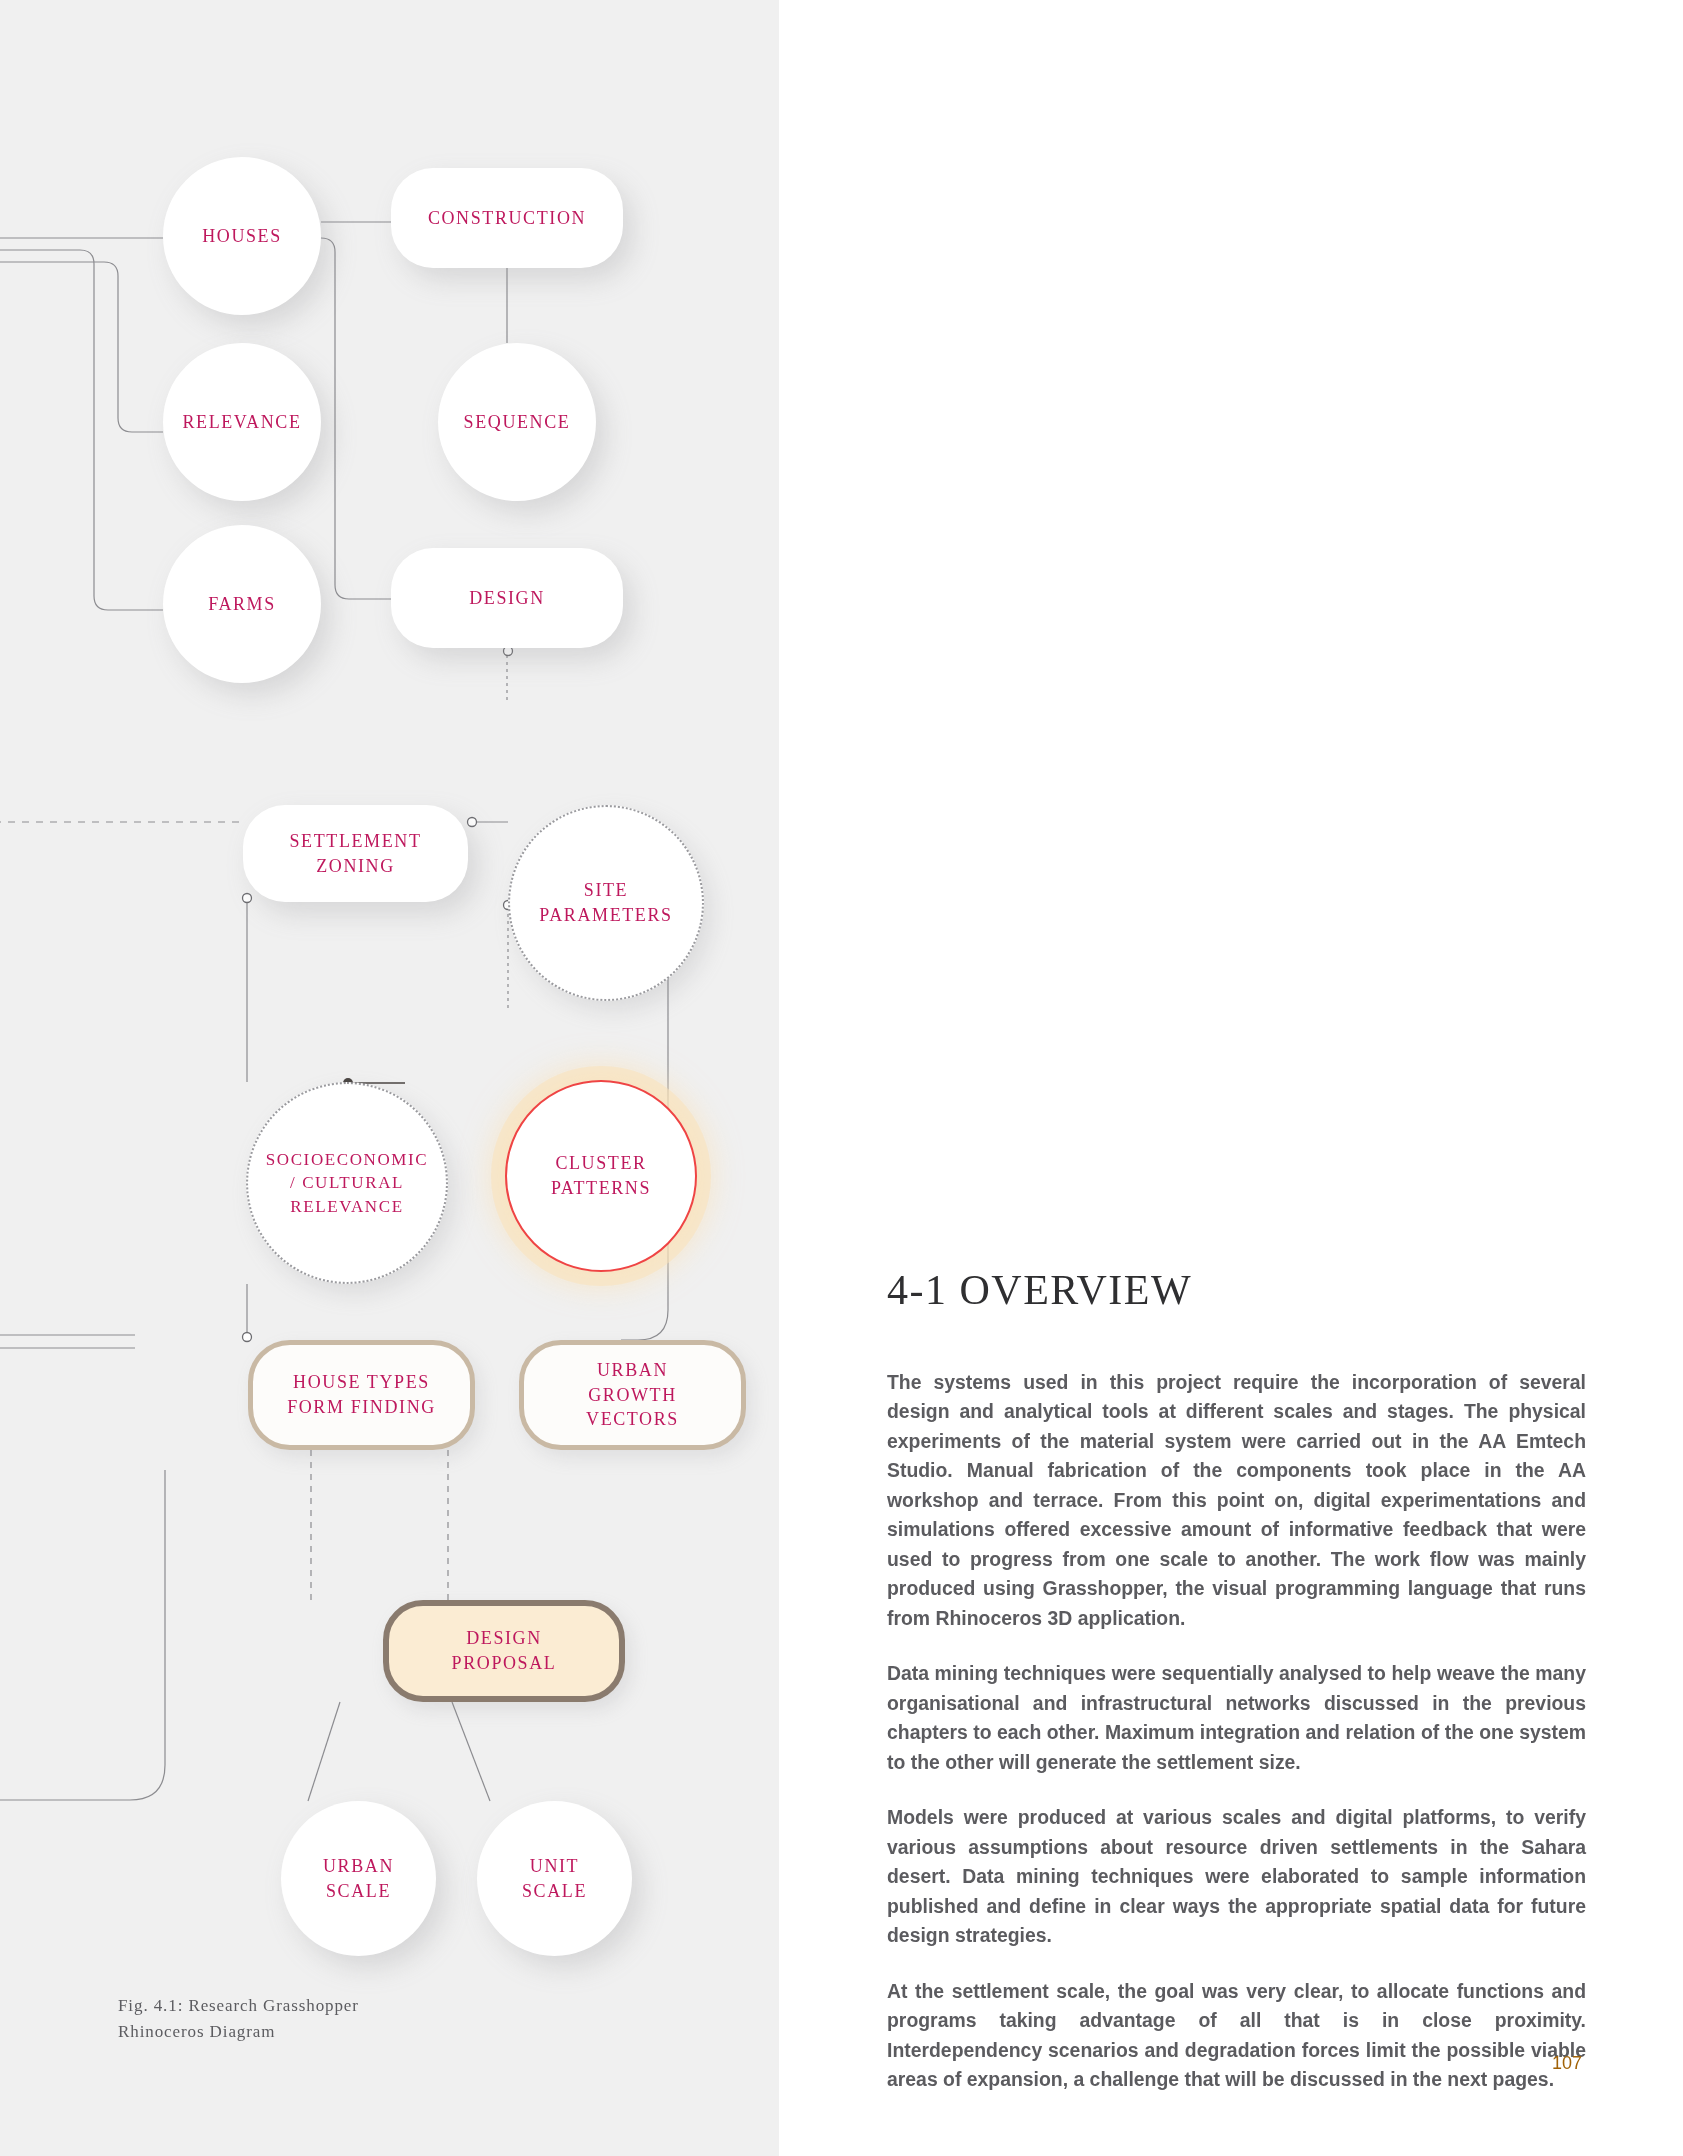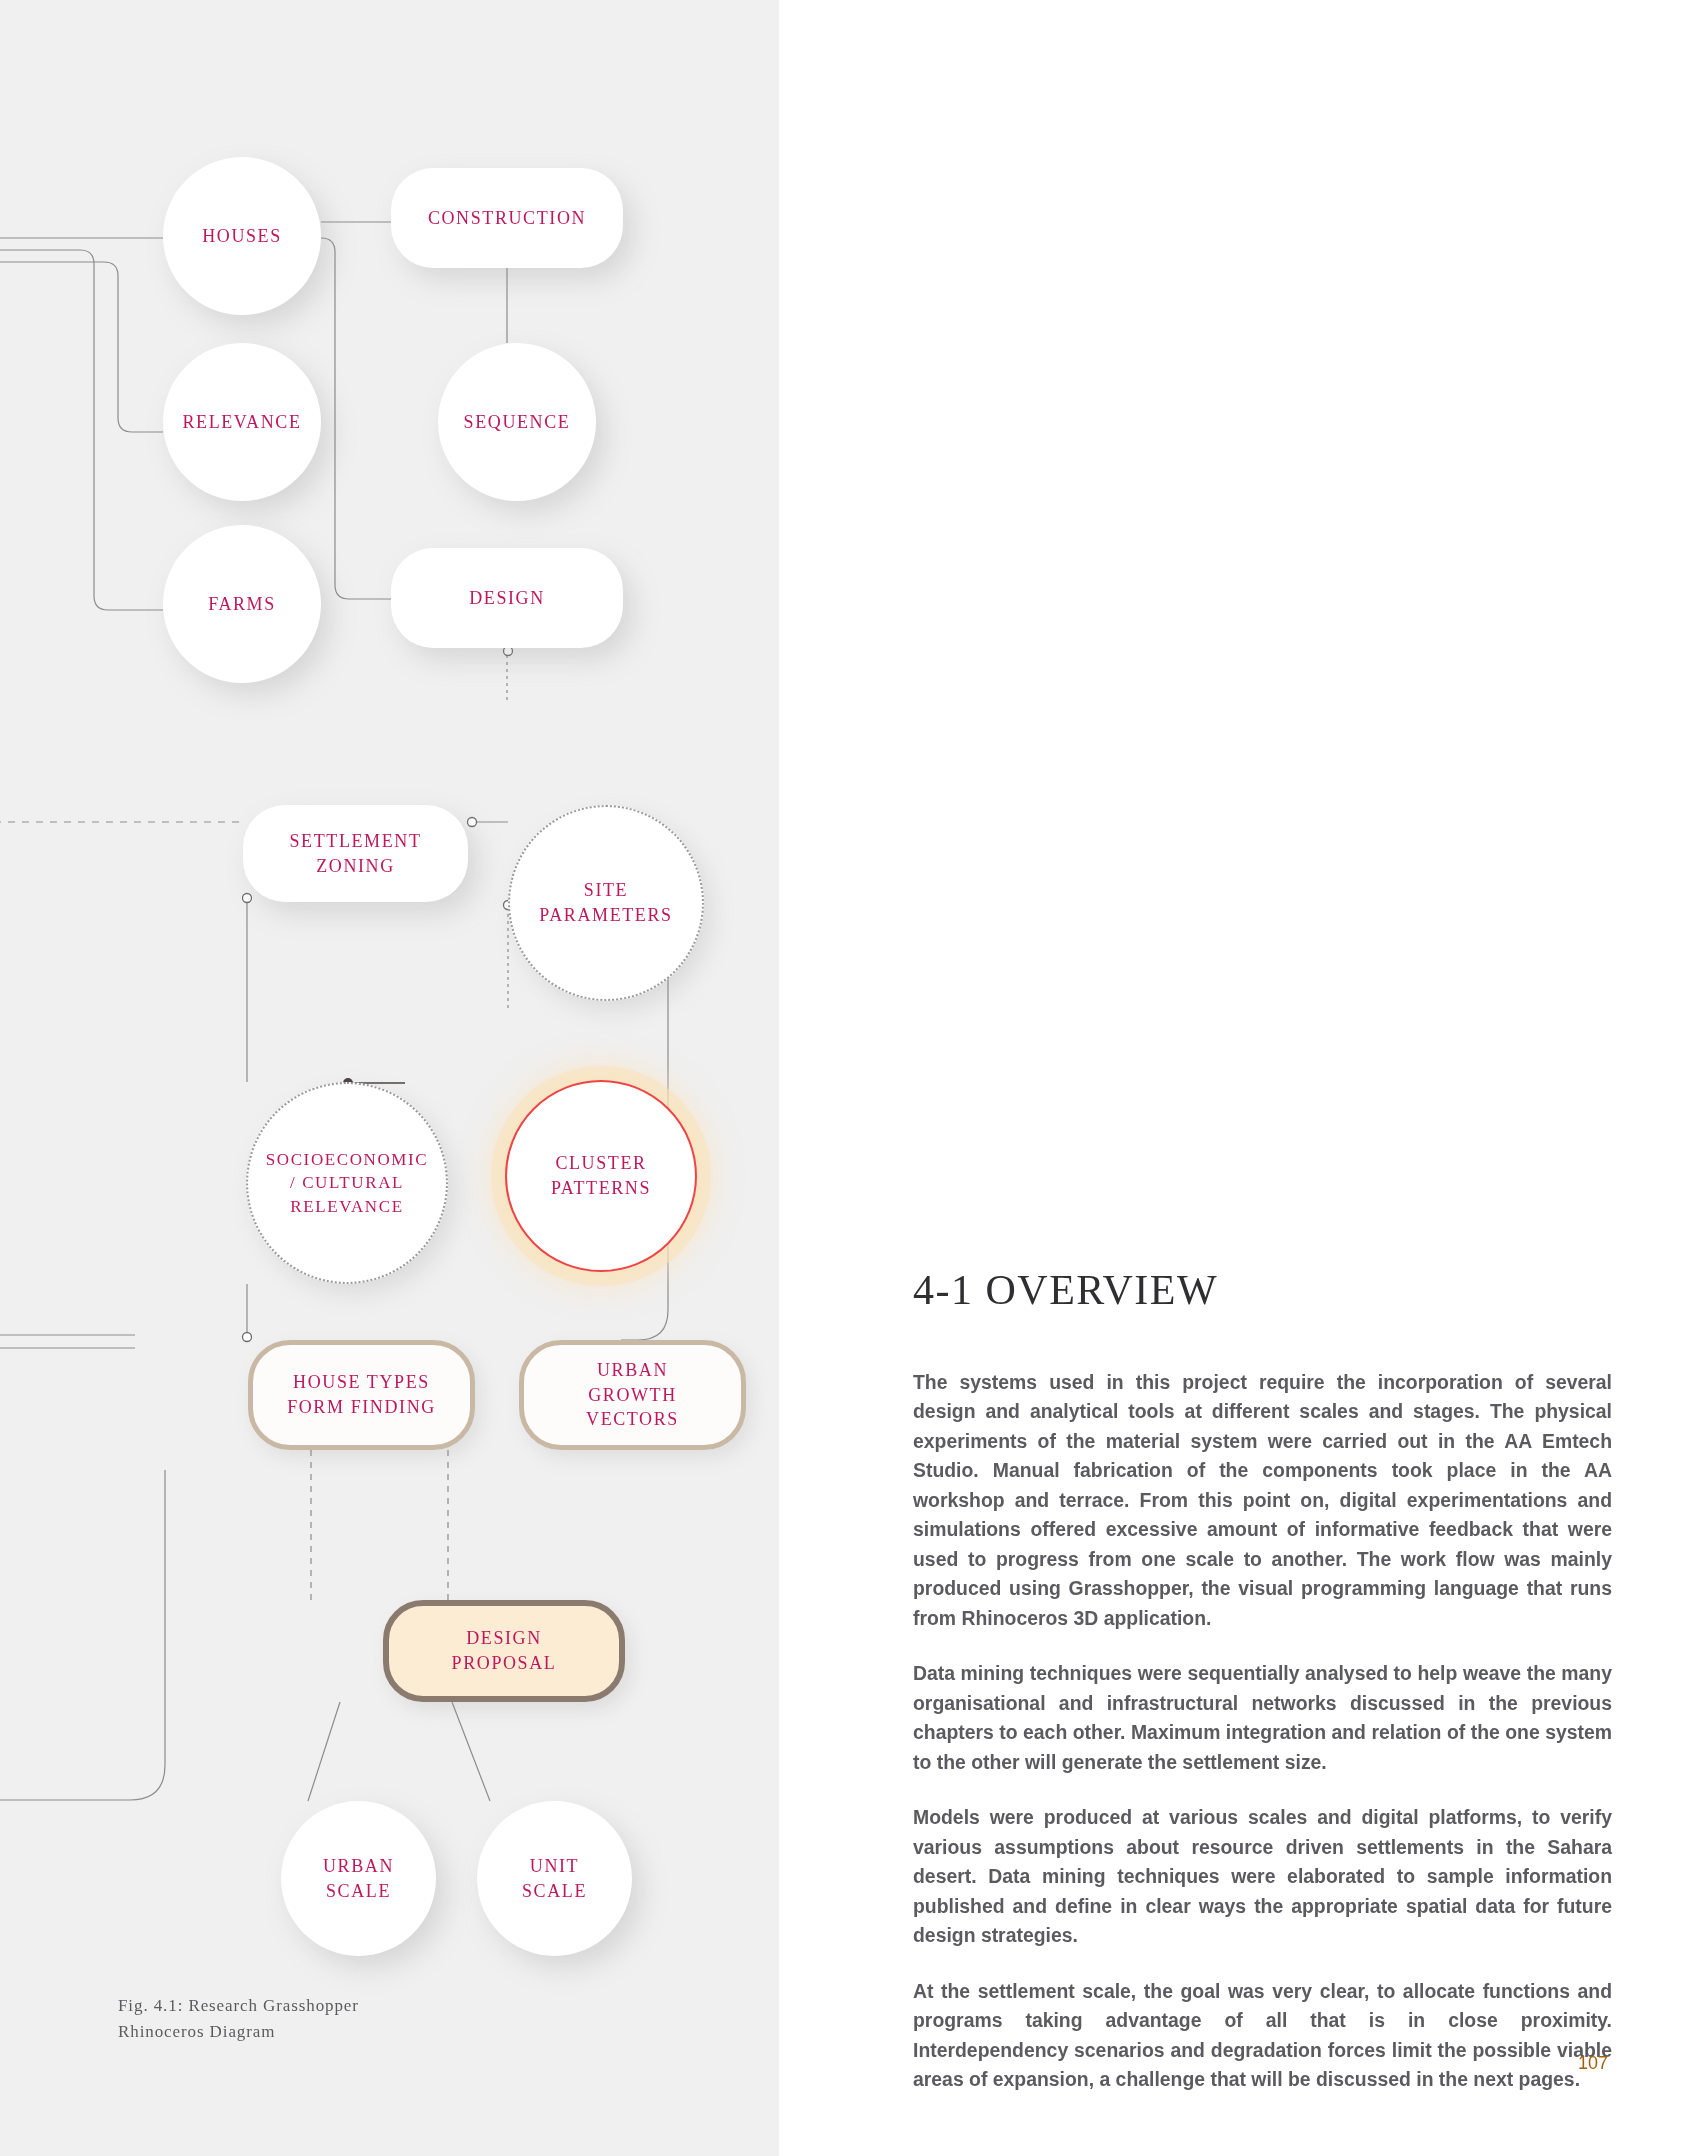--- a/index.html
+++ b/index.html
@@ -94,21 +94,21 @@
     font-size: 17px;
     letter-spacing: 0.9px;
     line-height: 1.5;
     color: #5c5c60;
     z-index: 4;
   }
 
   
   .text-panel {
     position: absolute;
-    left: 805px; top: 0;
+    left: 779px; top: 0;
     width: 774px; height: 2156px;
     background: #ffffff;
   }
   .section-title {
     position: absolute;
     left: 108px;
     top: 1266px;
     font-family: "Liberation Serif", serif;
     font-size: 42px;
     letter-spacing: 1.5px;

